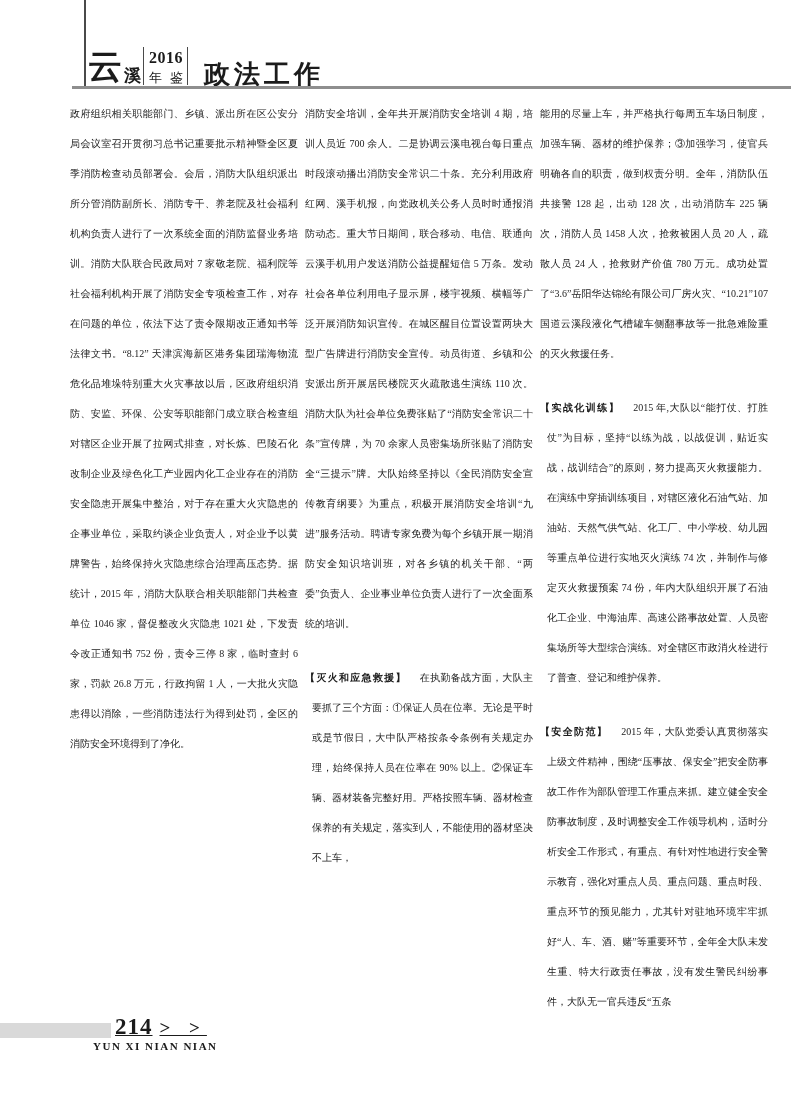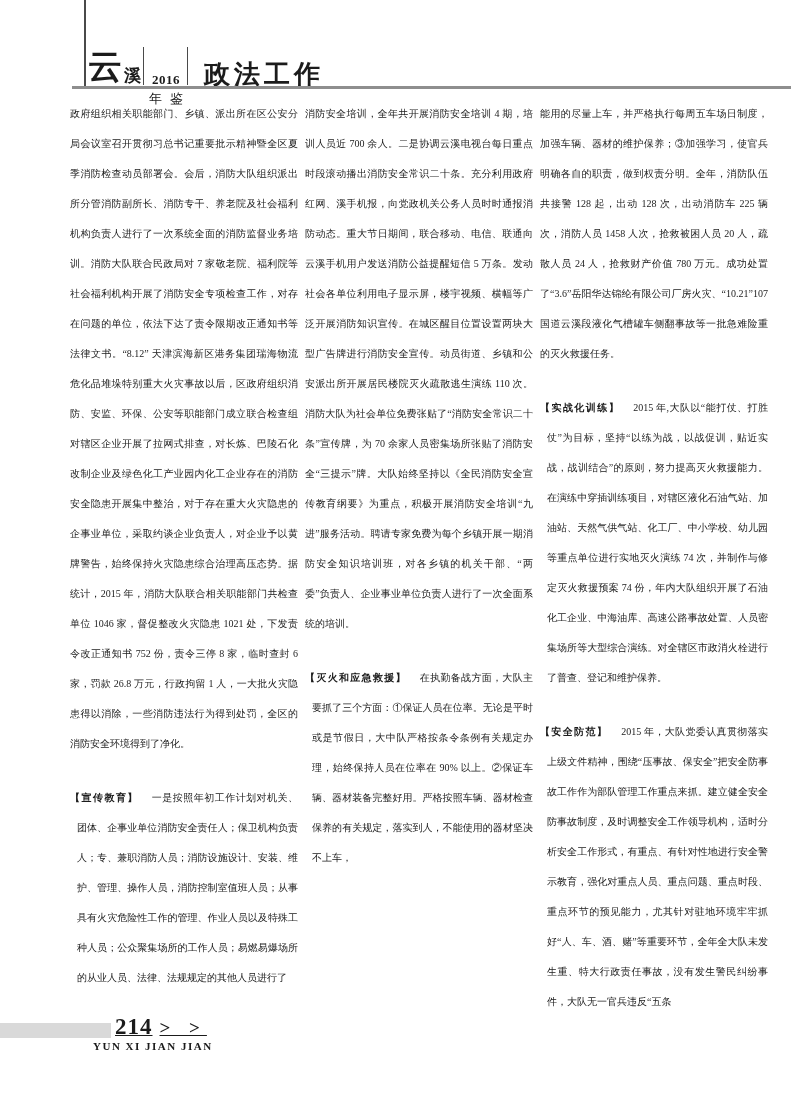--- a/index.html
+++ b/index.html
@@ -8,21 +8,21 @@
     font-family:"Liberation Serif","DejaVu Serif",serif;color:#1b1b1b;
     overflow:hidden;margin:0 auto;
   }
   
   .corner-rule{position:absolute;left:84px;top:0;width:2px;height:86px;background:#4a4a4a;}
   .brand-big{position:absolute;left:88px;top:48px;font-size:34px;font-weight:bold;line-height:38px;}
   .brand-small{position:absolute;left:124px;top:64px;font-size:17px;font-weight:bold;}
   .vdiv1{position:absolute;left:143px;top:47px;width:1px;height:38px;background:#4a4a4a;}
   .vdiv2{position:absolute;left:187px;top:47px;width:1px;height:38px;background:#4a4a4a;}
   .year-box{position:absolute;left:149px;top:49px;width:34px;text-align:center;}
-  .year-num{display:block;font-size:13px;font-weight:bold;letter-spacing:0.5px;margin-top:23px;}
+  .year-num{display:block;font-size:16px;font-weight:bold;letter-spacing:0.5px;}
   .year-label{display:flex;justify-content:space-between;font-size:13px;margin-top:2px;}
   .chapter-title{
     position:absolute;left:204px;top:57px;font-size:26px;font-weight:bold;letter-spacing:4px;
     font-family:"Liberation Sans","DejaVu Sans",sans-serif;
   }
   .header-rule{position:absolute;left:72px;top:86px;width:719px;height:3px;background:#8e8e8e;}
   
   .col{
     position:absolute;top:99px;width:228px;height:908px;overflow:hidden;
     font-size:10px;line-height:30px;text-align:justify;
@@ -60,31 +60,30 @@
       <span>年</span>
       <span>鉴</span>
     </span>
   </div>
   <div class="vdiv2"></div>
   <div class="chapter-title">政法工作</div>
   <div class="header-rule"></div>
 
   <div class="col col-1">
     <p class="blk"><span>政府组织相关职能部门、乡镇、派出所在区公安分局会议室召开贯彻习总书记重要批示精神暨全区夏季消防检查动员部署会。会后，消防大队组织派出所分管消防副所长、消防专干、养老院及社会福利机构负责人进行了一次系统全面的消防监督业务培训。消防大队联合民政局对 7 家敬老院、福利院等社会福利机构开展了消防安全专项检查工作，对存在问题的单位，依法下达了责令限期改正通知书等法律文书。“8.12” 天津滨海新区港务集团瑞海物流危化品堆垛特别重大火灾事故以后，区政府组织消防、安监、环保、公安等职能部门成立联合检查组对辖区企业开展了拉网式排查，对长炼、巴陵石化改制企业及绿色化工产业园内化工企业存在的消防安全隐患开展集中整治，对于存在重大火灾隐患的企事业单位，采取约谈企业负责人，对企业予以黄牌警告，始终保持火灾隐患综合治理高压态势。据统计，2015 年，消防大队联合相关职能部门共检查单位 1046 家，督促整改火灾隐患 1021 处，下发责令改正通知书 752 份，责令三停 8 家，临时查封 6 家，罚款 26.8 万元，行政拘留 1 人，一大批火灾隐患得以消除，一些消防违法行为得到处罚，全区的消防安全环境得到了净化。</span></p>
-    <p class="blk sec"><span class="hd">【宣传教育】</span><span>一是按照年初工作计划对机关、团体、企事业单位消防安全责任人；保卫机构负责人；专、兼职消防人员；消防设施设计、安装、维护、管理、操作人员，消防控制室值班人员；从事具有火灾危险性工作的管理、作业人员以及特殊工种人员；公众聚集场所的工作人员；易燃易爆场所的从业人员、法律、法规规定的其他人员进行了</span></p>
   </div>
 
   <div class="col col-2">
     <p class="blk"><span>消防安全培训，全年共开展消防安全培训 4 期，培训人员近 700 余人。二是协调云溪电视台每日重点时段滚动播出消防安全常识二十条。充分利用政府红网、溪手机报，向党政机关公务人员时时通报消防动态。重大节日期间，联合移动、电信、联通向云溪手机用户发送消防公益提醒短信 5 万条。发动社会各单位利用电子显示屏，楼宇视频、横幅等广泛开展消防知识宣传。在城区醒目位置设置两块大型广告牌进行消防安全宣传。动员街道、乡镇和公安派出所开展居民楼院灭火疏散逃生演练 110 次。消防大队为社会单位免费张贴了“消防安全常识二十条”宣传牌，为 70 余家人员密集场所张贴了消防安全“三提示”牌。大队始终坚持以《全民消防安全宣传教育纲要》为重点，积极开展消防安全培训“九进”服务活动。聘请专家免费为每个乡镇开展一期消防安全知识培训班，对各乡镇的机关干部、“两委”负责人、企业事业单位负责人进行了一次全面系统的培训。</span></p>
     <p class="blk sec"><span class="hd">【灭火和应急救援】</span><span>在执勤备战方面，大队主要抓了三个方面：①保证人员在位率。无论是平时或是节假日，大中队严格按条令条例有关规定办理，始终保持人员在位率在 90% 以上。②保证车辆、器材装备完整好用。严格按照车辆、器材检查保养的有关规定，落实到人，不能使用的器材坚决不上车，</span></p>
   </div>
 
   <div class="col col-3">
     <p class="blk"><span>能用的尽量上车，并严格执行每周五车场日制度，加强车辆、器材的维护保养；③加强学习，使官兵明确各自的职责，做到权责分明。全年，消防队伍共接警 128 起，出动 128 次，出动消防车 225 辆次，消防人员 1458 人次，抢救被困人员 20 人，疏散人员 24 人，抢救财产价值 780 万元。成功处置了“3.6”岳阳华达锦纶有限公司厂房火灾、“10.21”107 国道云溪段液化气槽罐车侧翻事故等一批急难险重的灭火救援任务。</span></p>
     <p class="blk sec"><span class="hd">【实战化训练】</span><span>2015 年,大队以“能打仗、打胜仗”为目标，坚持“以练为战，以战促训，贴近实战，战训结合”的原则，努力提高灭火救援能力。在演练中穿插训练项目，对辖区液化石油气站、加油站、天然气供气站、化工厂、中小学校、幼儿园等重点单位进行实地灭火演练 74 次，并制作与修定灭火救援预案 74 份，年内大队组织开展了石油化工企业、中海油库、高速公路事故处置、人员密集场所等大型综合演练。对全辖区市政消火栓进行了普查、登记和维护保养。</span></p>
     <p class="blk sec"><span class="hd">【安全防范】</span><span>2015 年，大队党委认真贯彻落实上级文件精神，围绕“压事故、保安全”把安全防事故工作作为部队管理工作重点来抓。建立健全安全防事故制度，及时调整安全工作领导机构，适时分析安全工作形式，有重点、有针对性地进行安全警示教育，强化对重点人员、重点问题、重点时段、重点环节的预见能力，尤其针对驻地环境牢牢抓好“人、车、酒、赌”等重要环节，全年全大队未发生重、特大行政责任事故，没有发生警民纠纷事件，大队无一官兵违反“五条</span></p>
   </div>
 
   <div class="footer-bar"></div>
   <div class="pageno-row"><span class="pageno">214</span><span class="arrows">&gt; &gt;</span></div>
-  <div class="book-name">YUN XI JIAN JIAN</div>
+  <div class="book-name">YUN XI NIAN NIAN</div>
 
 </div>
 
 </body></html>

